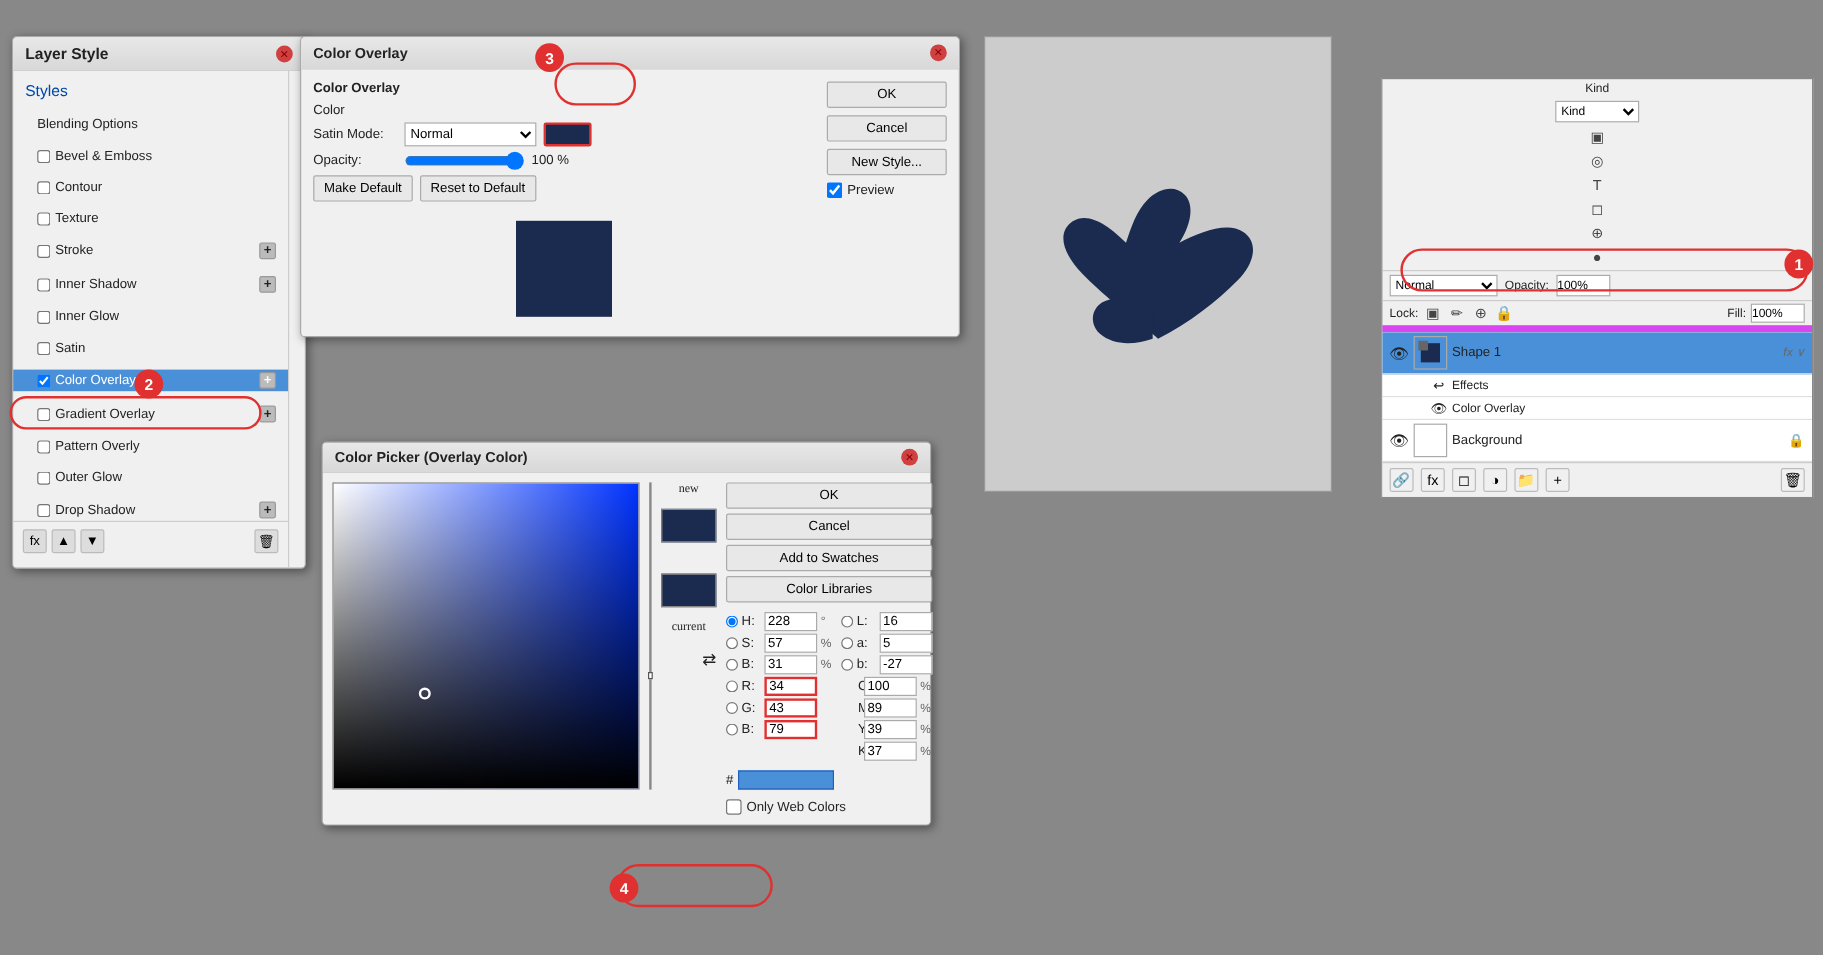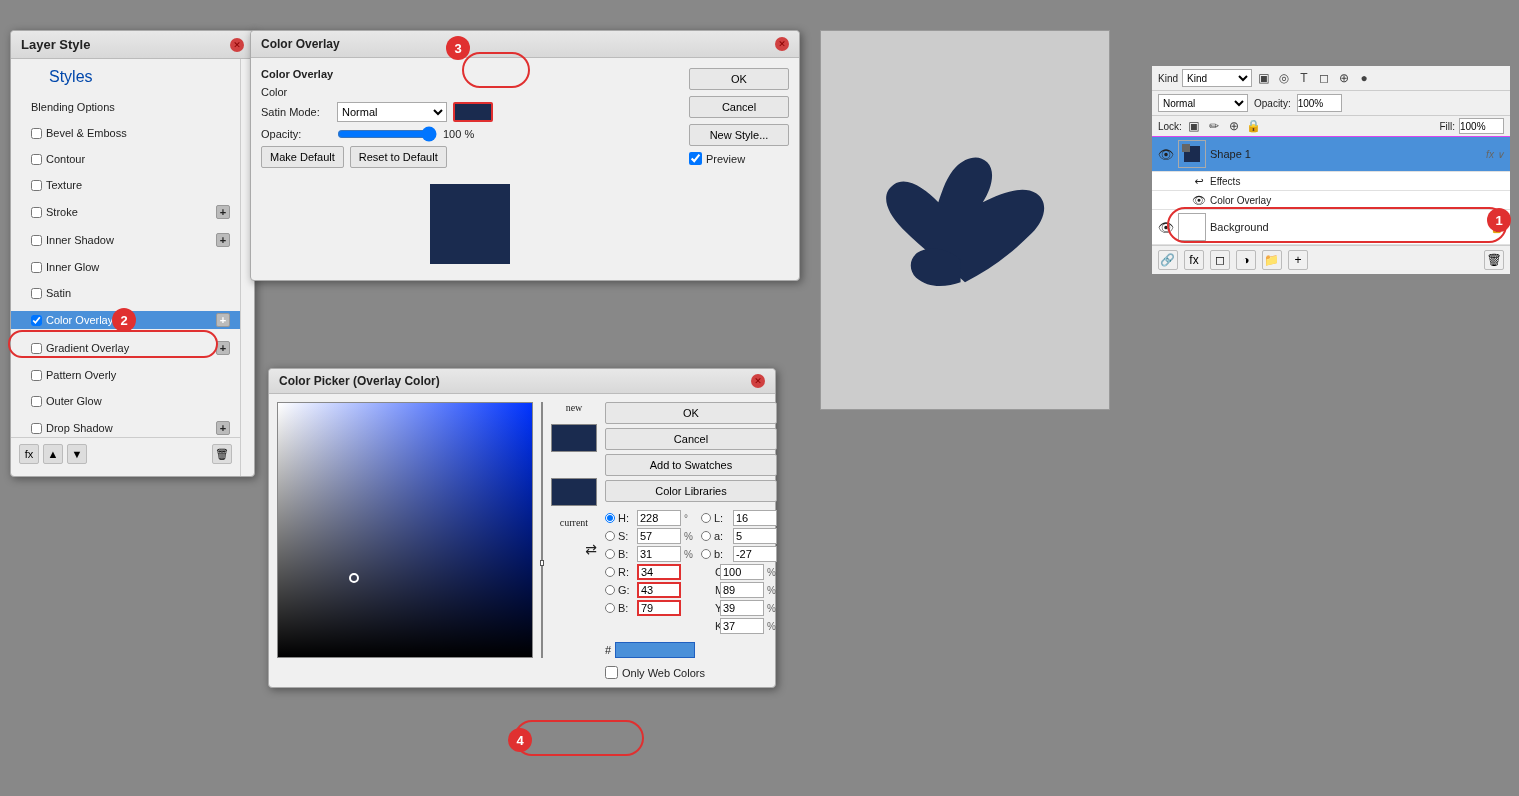--- a/index.html
+++ b/index.html
@@ -49,24 +49,23 @@
     .layer-style-body {
       display: flex;
     }
     .styles-panel {
       width: 230px;
       padding: 6px 0;
       border-right: 1px solid #ccc;
     }
     .styles-section-header {
       padding: 3px 10px;
-      font-size: 16px;
+      font-size: 13px;
       color: #0047ab;
       cursor: pointer;
-      margin-left: 28px;
     }
     .styles-item {
       padding: 2px 10px 2px 20px;
       font-size: 11px;
       cursor: pointer;
       display: flex;
       align-items: center;
       gap: 4px;
       margin-top: 10px;
     }
@@ -407,20 +406,21 @@
       display: flex;
       justify-content: space-between;
       align-items: center;
     }
     .layers-toolbar {
       display: flex;
       align-items: center;
       padding: 3px 6px;
       gap: 4px;
       border-bottom: 1px solid #ccc;
+      flex-direction: column;
     }
     .layers-kind-dropdown {
       width: 70px; height: 18px;
       font-size: 10px;
       border: 1px solid #aaa;
       background: white;
     }
     .layers-icon-btn {
       width: 16px; height: 16px;
       background: none;
@@ -448,21 +448,21 @@
       width: 45px; height: 18px;
       font-size: 10px;
       border: 1px solid #aaa;
       background: white;
     }
     .layers-lock-row {
       display: flex;
       align-items: center;
       padding: 2px 6px;
       gap: 4px;
-      border-bottom: 1px solid #d946ef;
+      border-bottom: 6px solid #d946ef;
       font-size: 10px;
     }
     .layers-fill-label { margin-left: auto; }
     .layers-fill-input {
       width: 45px; height: 16px;
       font-size: 10px;
       border: 1px solid #aaa;
       background: white;
     }
     .layers-list {

